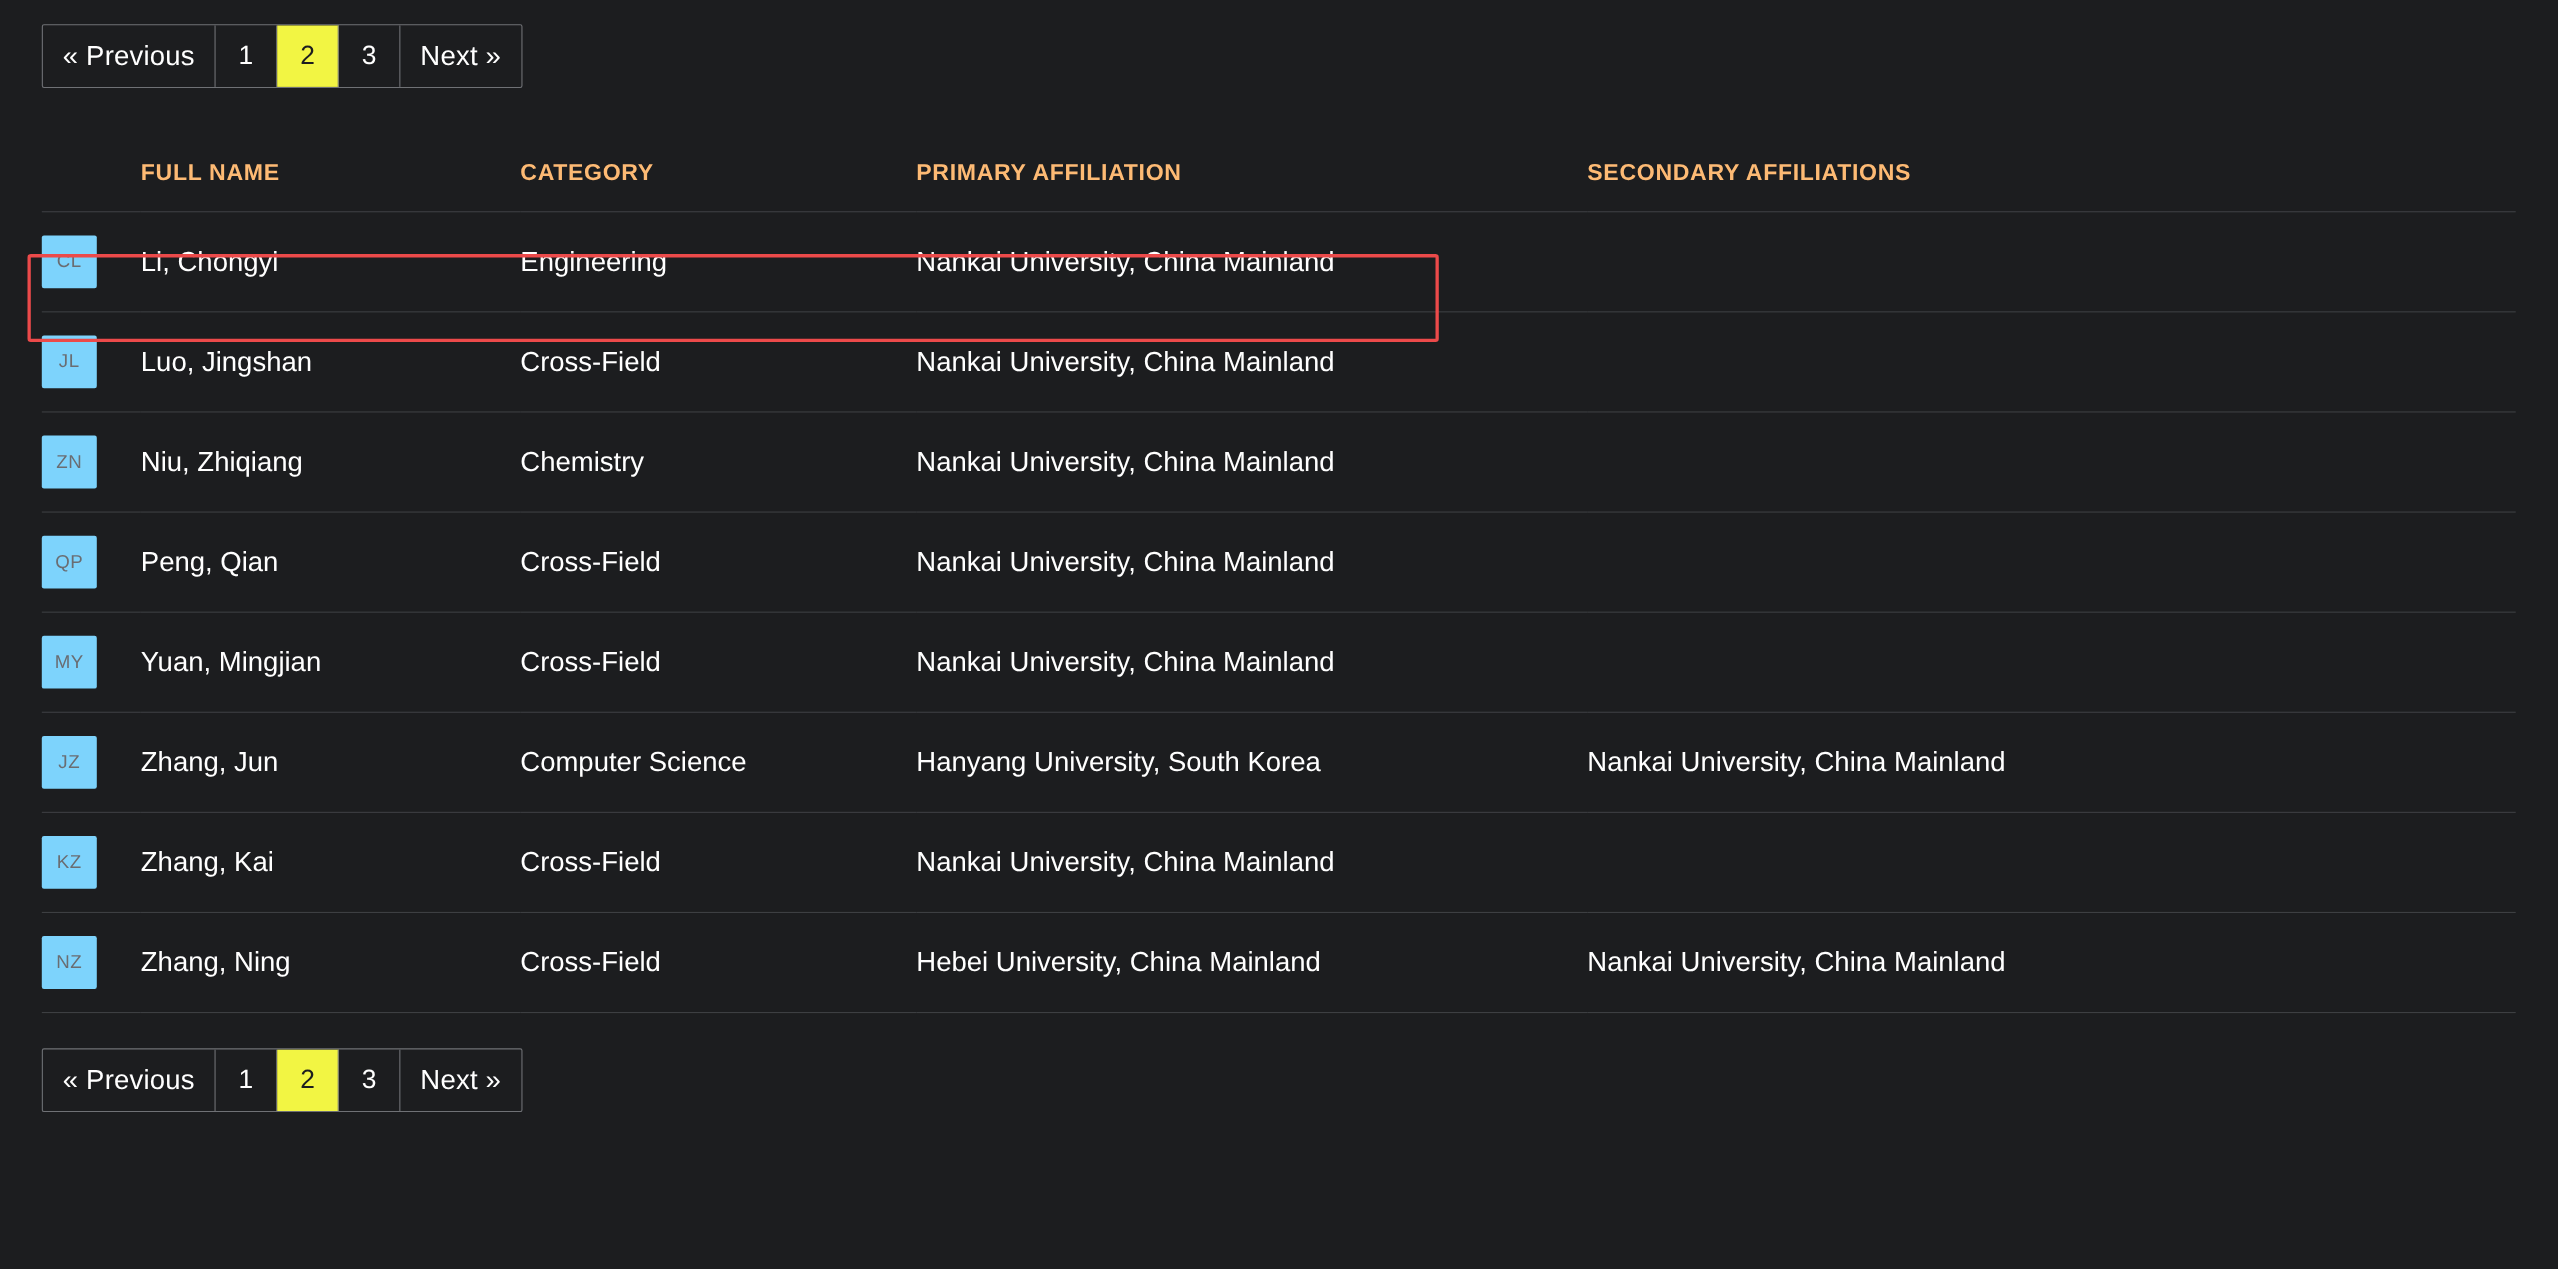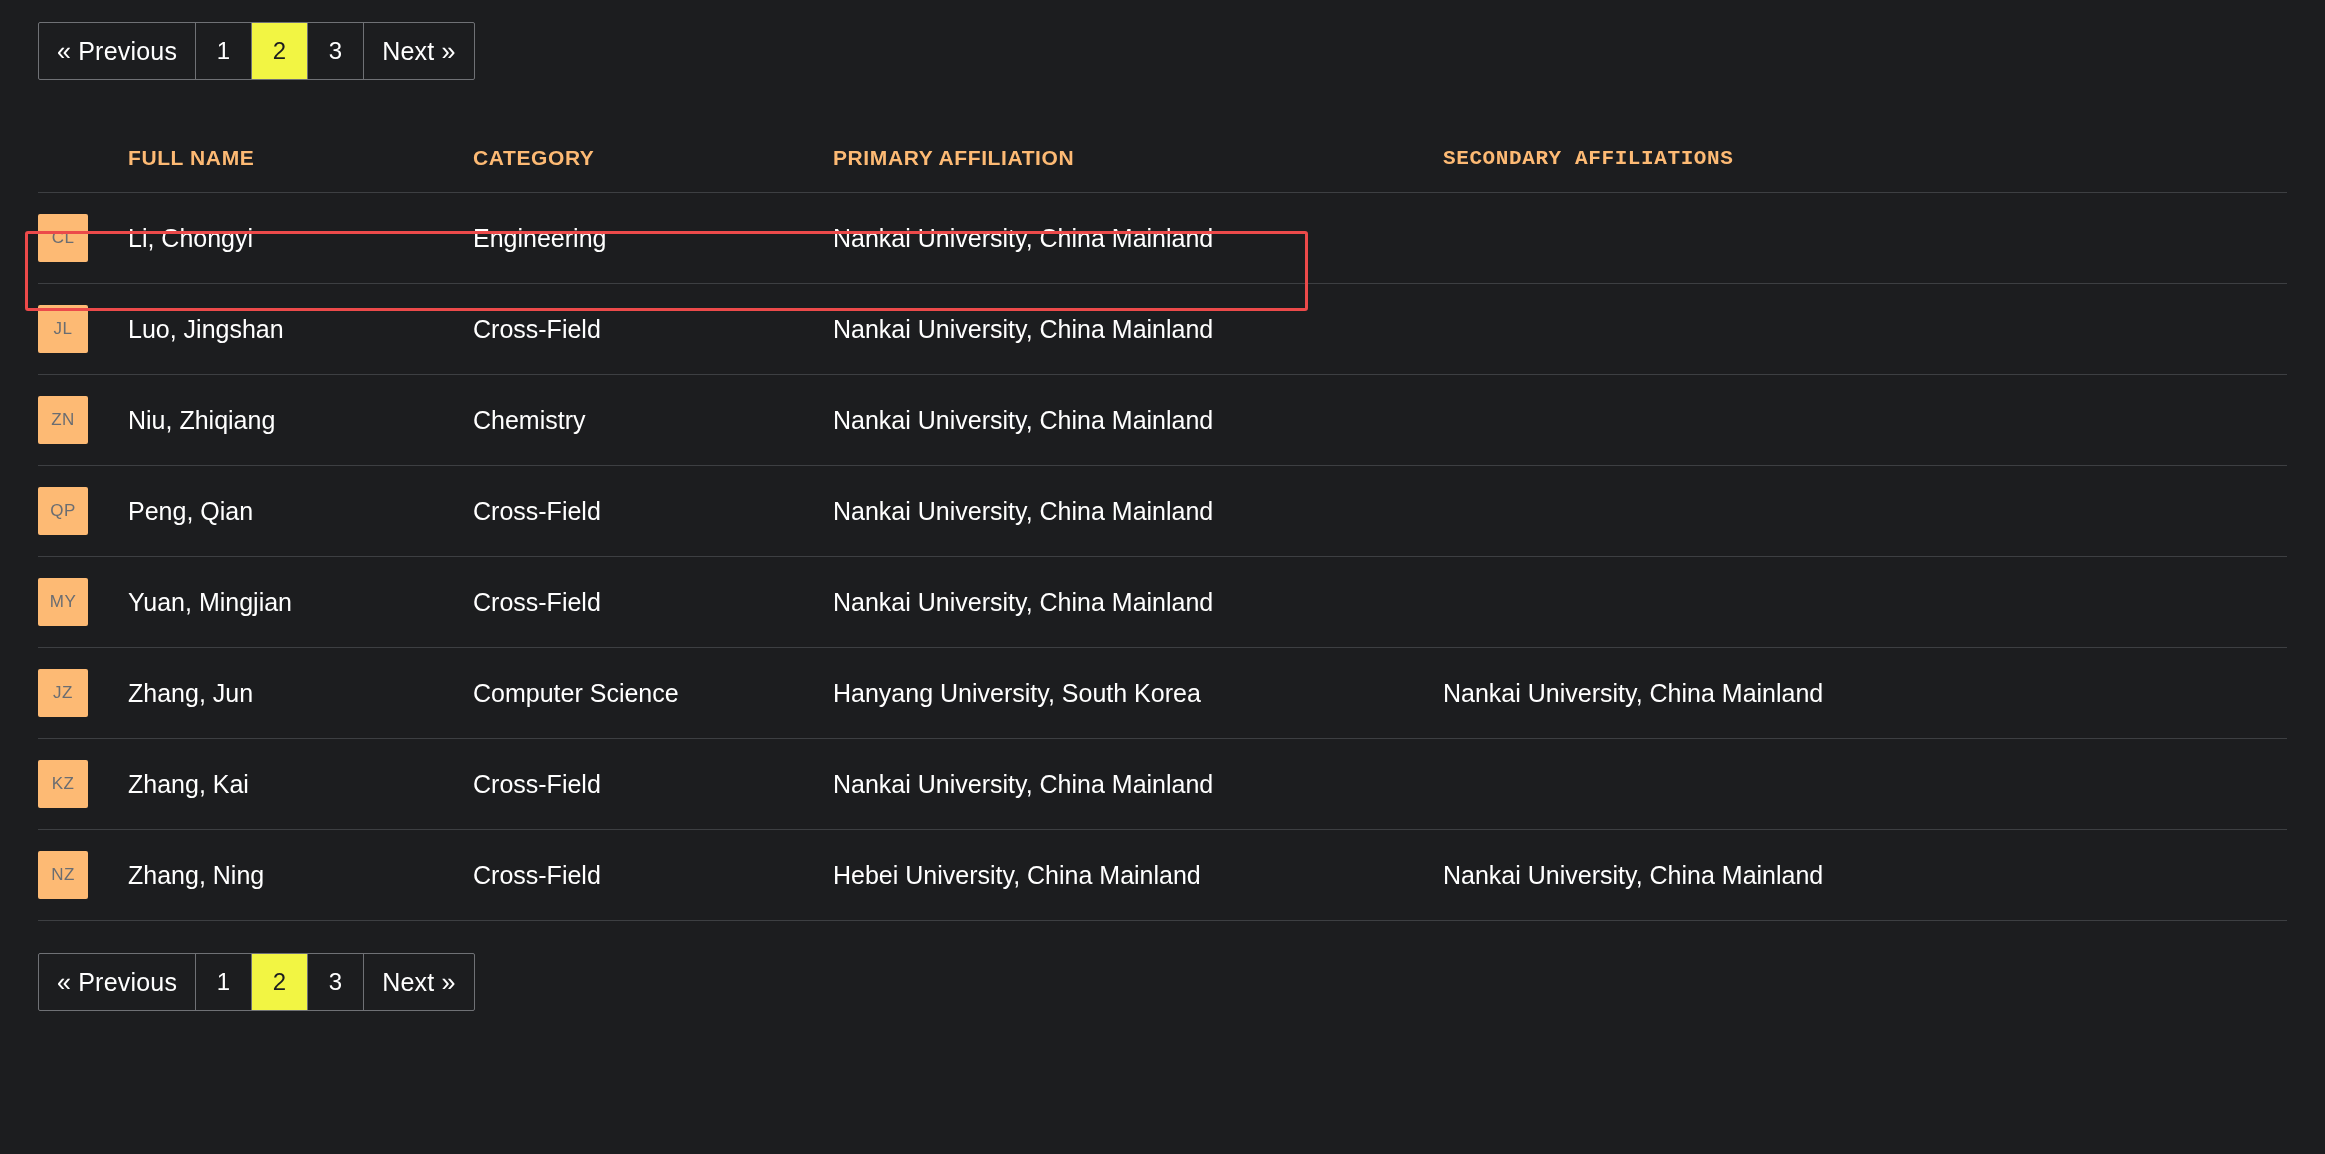--- a/index.html
+++ b/index.html
@@ -69,36 +69,36 @@
     font-weight: 700;
     letter-spacing: 0.6px;
     padding: 0 0 22px 0;
     text-transform: uppercase;
     border-bottom: 1px solid #3d3f42;
   }
   table.people th.c-avatar { width: 90px; }
   table.people th.c-name   { width: 345px; }
   table.people th.c-cat    { width: 360px; }
   table.people th.c-prim   { width: 610px; }
-  table.people th.c-sec    { width: auto; font-family: Liberation Mono, monospace; }
+  table.people th.c-sec    { width: auto; }
 
   table.people tbody td {
     font-size: 25px;
     color: #ffffff;
     padding: 21px 0;
     border-bottom: 1px solid #3d3f42;
     vertical-align: middle;
     white-space: nowrap;
   }
   table.people tbody tr:last-child td { border-bottom: 1px solid #3d3f42; }
 
   .avatar {
     width: 50px;
     height: 48px;
-    background: #fdba74;
+    background: #7dd3fc;
     color: #6a6d72;
     font-size: 17px;
     display: flex;
     align-items: center;
     justify-content: center;
     border-radius: 2px;
     letter-spacing: 0.5px;
   }
 
   

